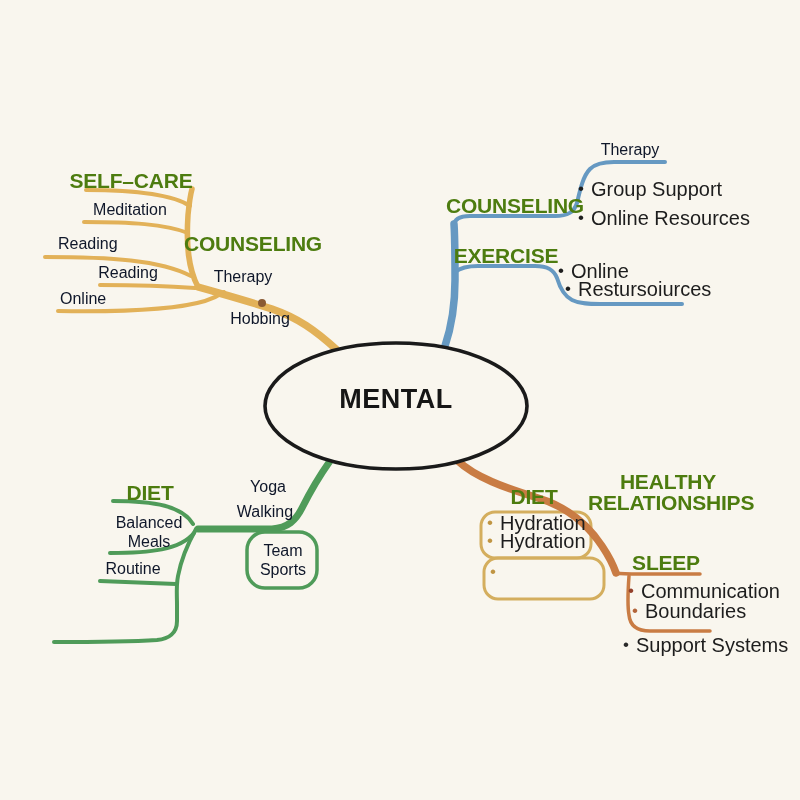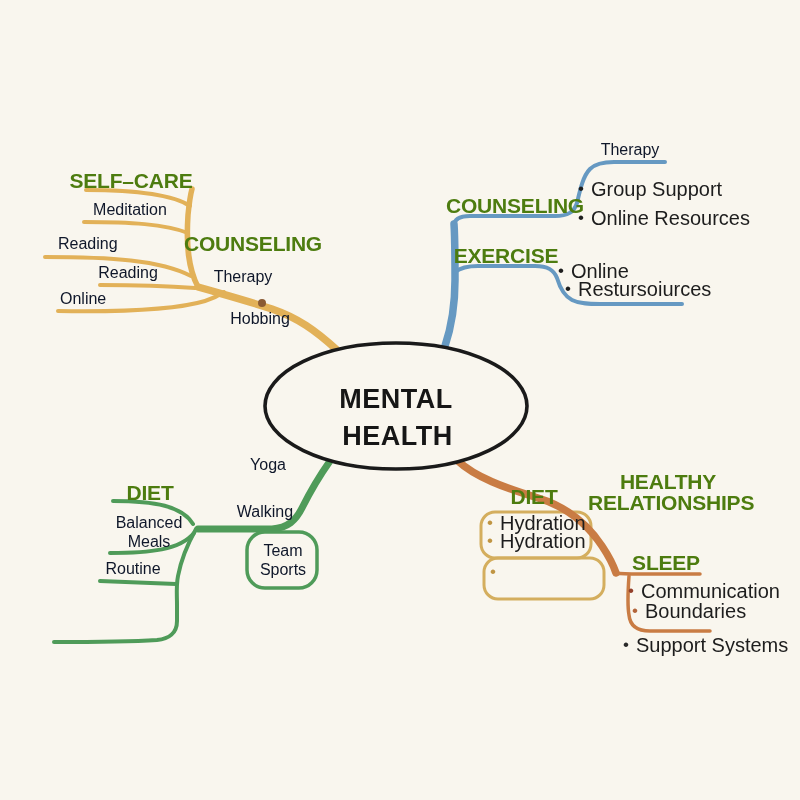--- a/index.html
+++ b/index.html
@@ -65,21 +65,20 @@
       <path d="M 629 576 C 628 590, 627 604, 629 615 C 630 626, 638 631, 650 631 L 710 631" stroke-width="3.5"></path>
     </g>
 
     <ellipse cx="396" cy="406" rx="131" ry="63" fill="#f9f6ee" stroke="#1a1a1a" stroke-width="3.6"></ellipse>
 
     <circle cx="262" cy="303" r="4" fill="#8a5a33"></circle>
   </svg>
 
   <div class="center-title" style="left:396px;top:381px">
     <div>MENTAL</div>
-    <div>HEALTH</div>
   </div>
 
   <div class="lbl hdr ctr" style="left:131px;top:169px">SELF–CARE</div>
   <div class="lbl ctr" style="left:130px;top:201px">Meditation</div>
   <div class="lbl" style="left:58px;top:235px">Reading</div>
   <div class="lbl ctr" style="left:128px;top:264px">Reading</div>
   <div class="lbl" style="left:60px;top:290px">Online</div>
   <div class="lbl hdr ctr" style="left:253px;top:232px">COUNSELING</div>
   <div class="lbl ctr" style="left:243px;top:268px">Therapy</div>
   <div class="lbl ctr" style="left:260px;top:310px">Hobbing</div>
@@ -100,21 +99,21 @@
     <span class="txt">Online</span>
   </div>
   <div class="row" style="left:565px;top:280px">
     <span class="blt">•</span>
     <span class="txt">Restursoiurces</span>
   </div>
 
   <div class="lbl hdr ctr" style="left:150px;top:481px">DIET</div>
   <div class="lbl ctr wrap" style="left:149px;top:513px;width:84px">Balanced Meals</div>
   <div class="lbl ctr" style="left:133px;top:560px">Routine</div>
-  <div class="lbl ctr" style="left:268px;top:456px">Yoga</div>
+  <div class="lbl ctr" style="left:268px;top:478px">Yoga</div>
   <div class="lbl ctr" style="left:265px;top:503px">Walking</div>
   <div class="lbl ctr wrap" style="left:283px;top:541px;width:64px">Team Sports</div>
 
   <div class="lbl hdr ctr" style="left:534px;top:485px">DIET</div>
   <div class="row" style="left:487px;top:514px">
     <span class="blt tan">•</span>
     <span class="txt">Hydration</span>
   </div>
   <div class="row" style="left:487px;top:532px">
     <span class="blt tan">•</span>

